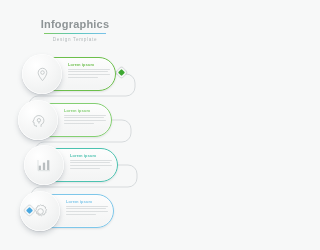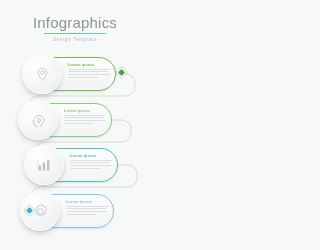--- a/index.html
+++ b/index.html
@@ -8,21 +8,21 @@
     background:#f7f8f8;
     font-family:"Liberation Sans", sans-serif;
     overflow:hidden;
     position:relative;
   }
   #root{position:relative;width:150px;height:250px;}
 
   
   .header{position:absolute;top:14px;left:0;width:150px;text-align:center;}
   .title{
-    font-size:15px;font-weight:400;color:#8e9496;letter-spacing:.2px;
+    font-size:11px;font-weight:700;color:#8e9496;letter-spacing:.2px;
     line-height:12px;display:inline-block;padding:0 2px 1px 2px;
   }
   .title-rule{
     width:62px;height:1px;margin:1px auto 0 auto;
     background:linear-gradient(90deg,#6cc24a 0%,#3fbfae 50%,#63b8e8 100%);
     opacity:.85;
   }
   .subtitle{
     margin-top:3px;font-size:4.6px;color:#b4b9bb;letter-spacing:.7px;
     text-transform:none;

